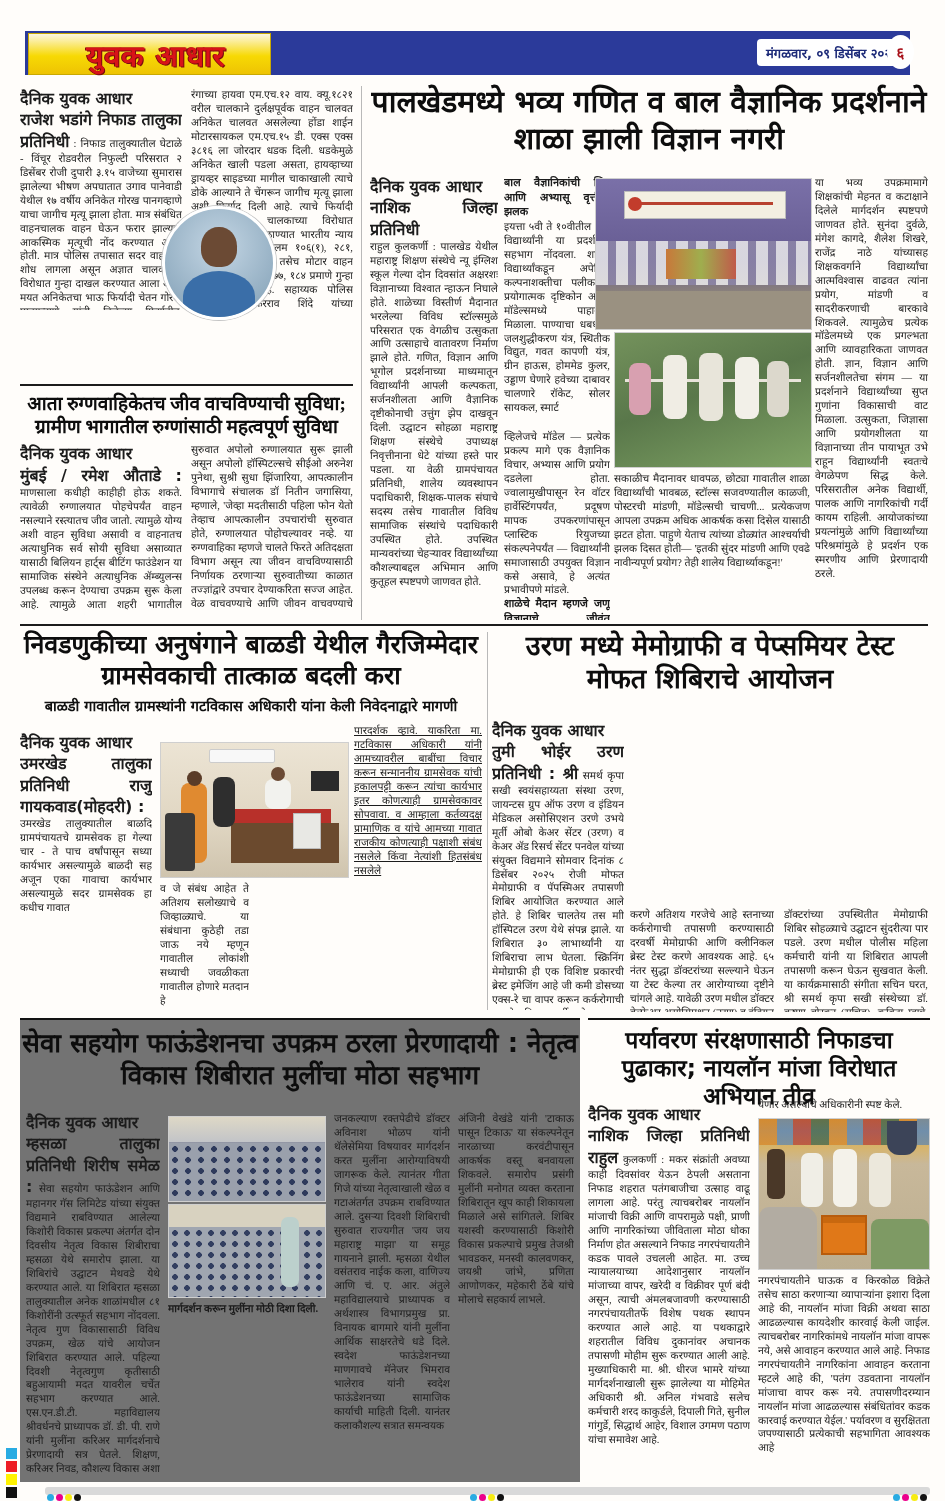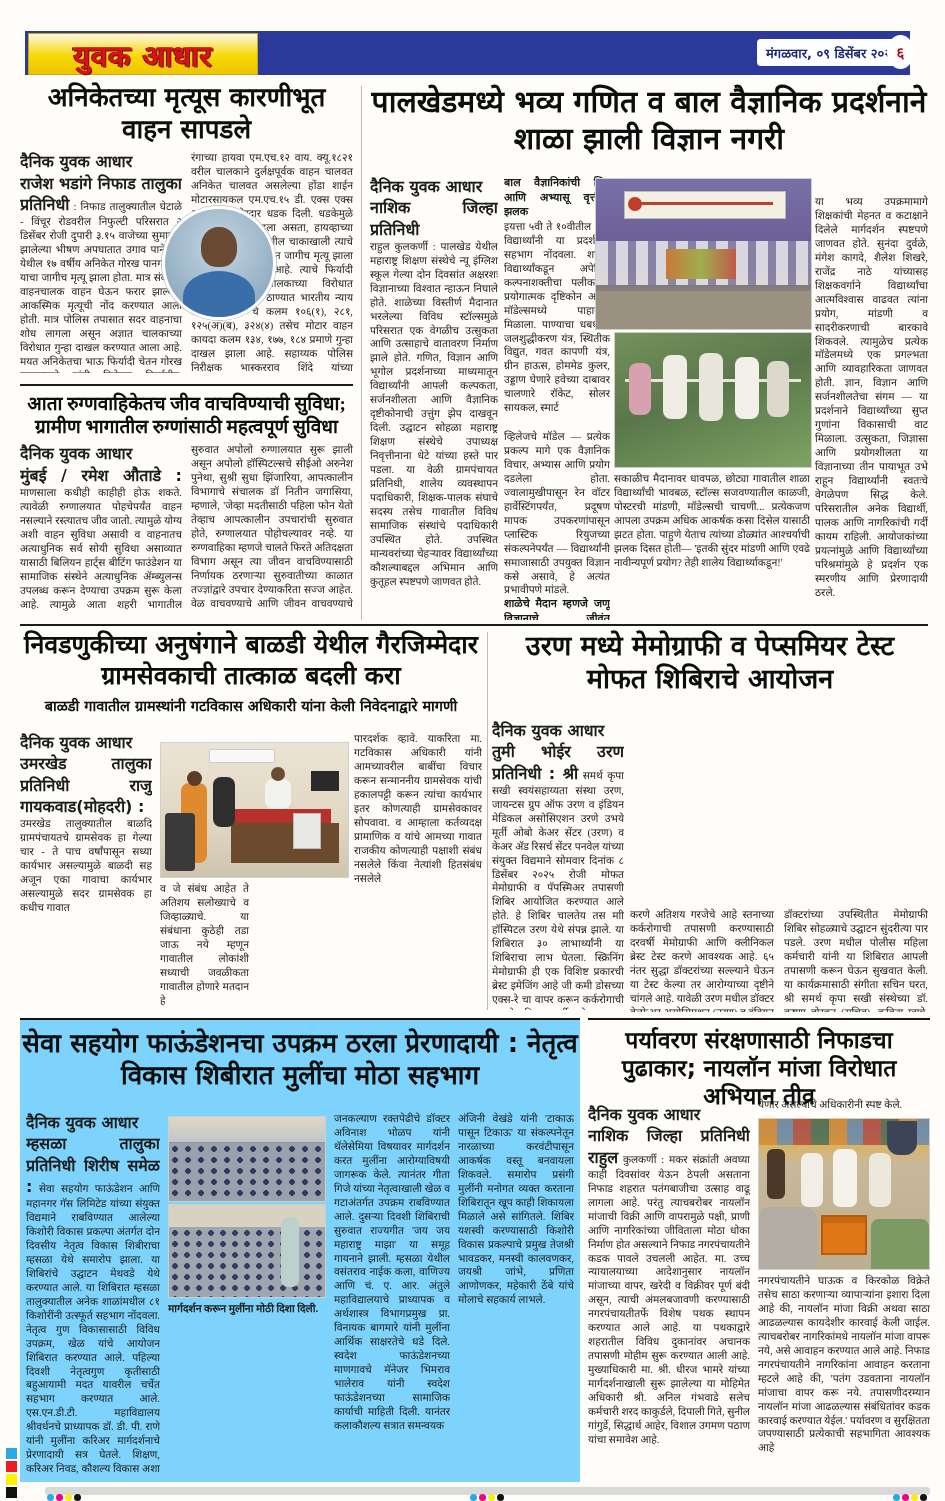--- a/index.html
+++ b/index.html
@@ -2,40 +2,40 @@
 <html><head>
 <meta charset="utf-8">
 <style>
   html,body{margin:0;padding:0;background:#e8e8e8;}
   .page{position:relative;width:945px;height:1501px;background:#fffdfa;margin:0 auto;overflow:hidden;
         font-family:"Liberation Serif","DejaVu Serif",serif;color:#1b1b1b;}
   .abs{position:absolute;}
   
   .mast-bar{background:#2b3a9a;}
   .logo-box{background:linear-gradient(180deg,#fdf7e2 0%,#f7d904 55%,#eec303 100%);
-            display:flex;align-items:center;justify-content:center;border:1px solid #c9a902;}
+            display:flex;align-items:center;justify-content:center;border:1px solid #c9a902;padding-left:13px;}
   .logo-text{font-family:"DejaVu Sans",sans-serif;font-weight:bold;font-size:29px;color:#d81318;
              text-shadow:1px 1px 0 #7a0c0e, -1px 0 0 #7a0c0e;letter-spacing:1px;}
   .date-box{background:#ffffff;border-radius:4px;display:flex;align-items:center;justify-content:center;
             font-family:"DejaVu Sans",sans-serif;font-weight:bold;font-size:13px;color:#1c2a78;}
   .page-circle{background:#ffffff;border-radius:50%;display:flex;align-items:center;justify-content:center;
                font-family:"DejaVu Sans",sans-serif;font-weight:bold;font-size:15px;color:#a8121b;}
   
   .headline{font-family:"DejaVu Sans",sans-serif;font-weight:bold;color:#0d0d0d;text-align:center;line-height:1.22;}
   .subhead{font-family:"DejaVu Sans",sans-serif;font-weight:bold;color:#101010;text-align:center;}
   .body-col{font-size:10.5px;line-height:1.33;text-align:justify;overflow:hidden;color:#1c1c1c;}
   .byline{font-weight:bold;font-family:"DejaVu Sans",sans-serif;font-size:16px;}
   .boldsub{font-weight:bold;font-family:"DejaVu Sans",sans-serif;}
   .caption{font-size:10.5px;font-weight:bold;line-height:1.3;text-align:justify;overflow:hidden;}
   .rule-h{background:#1c1c1c;}
   .rule-v{background:#b9b9b9;width:1px;}
   
   .photo{overflow:hidden;border:1px solid #cfcfcf;}
   .ph-inner{position:absolute;}
-  .green-box{background:#7dd3fc;border-top:2px solid #121212;}
+  .green-box{background:#737373;border-top:2px solid #121212;}
   .reg-bar{background:#d9d9d9;border-radius:3px;}
   .dot{width:7px;height:7px;border-radius:50%;display:inline-block;margin-right:2px;}
   .sq{width:11px;height:11px;margin-bottom:2px;}
 </style>
 </head>
 <body>
 
 <div class="page">
 
   <div class="abs mast-bar" style="left:25px;top:31px;width:885px;height:44px;">
@@ -44,21 +44,20 @@
     </div>
     <div class="abs date-box" style="left:732px;top:8px;width:150px;height:27px;">
       <span>मंगळवार, ०९ डिसेंबर २०२५</span>
     </div>
     <div class="abs page-circle" style="left:862px;top:4px;width:27px;height:34px;">
       <span>६</span>
     </div>
   </div>
 
   <div class="abs" style="left:20px;top:82px;width:333px;height:300px;">
-    <div class="headline" style="font-size:26px;">अनिकेतच्या मृत्यूस कारणीभूत वाहन सापडले</div>
     <div style="display:flex;gap:9px;margin-top:6px;">
       <div class="body-col" style="width:162px;height:222px;">
         <span class="byline">दैनिक युवक आधार</span><br>
         <span class="byline">राजेश भडांगे  निफाड तालुका प्रतिनिधी</span>
         <span>: निफाड तालुक्यातील घेटाळे - विंचूर रोडवरील निफुल्टी परिसरात २ डिसेंबर रोजी दुपारी ३.१५ वाजेच्या सुमारास झालेल्या भीषण अपघातात उगाव पानेवाडी येथील १७ वर्षीय अनिकेत गोरख पानगव्हाणे याचा जागीच मृत्यू झाला होता. मात्र संबंधित वाहनचालक वाहन घेऊन फरार झाल्याने आकस्मिक मृत्यूची नोंद करण्यात आली होती. मात्र पोलिस तपासात सदर वाहनाचा शोध लागला असून अज्ञात चालकाच्या विरोधात गुन्हा दाखल करण्यात आला आहे. मयत अनिकेतचा भाऊ फिर्यादी चेतन गोरख पानगव्हाणे यांनी दिलेल्या फिर्यादीत, समोरून भरधाव वेगात येणाऱ्या टाटा कंपनीच्या पांढऱ्या - ग्रे</span>
       </div>
       <div class="body-col" style="width:162px;height:222px;">
         <span>रंगाच्या हायवा एम.एच.१२ वाय. क्यू.१८२१ वरील चालकाने दुर्लक्षपूर्वक वाहन चालवत अनिकेत चालवत असलेल्या होंडा शाईन मोटारसायकल एम.एच.१५ डी. एक्स एक्स ३८१६ ला जोरदार धडक दिली. धडकेमुळे अनिकेत खाली पडला असता, हायव्हाच्या ड्रायव्हर साइडच्या मागील चाकाखाली त्याचे डोके आल्याने ते चेंगरून जागीच मृत्यू झाला अशी फिर्याद दिली आहे. त्याचे फिर्यादी वरून आरोपी चालकाच्या विरोधात लासलगाव पोलिस ठाण्यात भारतीय न्याय संहिता २०२३ चे कलम १०६(१), २८१, १२५(अ)(ब), ३२४(४) तसेच मोटार वाहन कायदा कलम १३४, १७७, १८४ प्रमाणे गुन्हा दाखल झाला आहे. सहाय्यक पोलिस निरीक्षक भास्करराव शिंदे यांच्या मार्गदर्शनाखाली पीएसआय मोहन पाटील पुढील तपास करीत आहेत.</span>
       </div>
     </div>
@@ -122,21 +121,21 @@
       <div class="ph-inner" style="left:14px;top:30px;width:22px;height:52px;border-radius:8px;background:#d8a0b0;"></div>
       <div class="ph-inner" style="left:48px;top:22px;width:24px;height:64px;border-radius:8px;background:#f0ede4;"></div>
       <div class="ph-inner" style="left:84px;top:20px;width:24px;height:68px;border-radius:8px;background:#e8e5da;"></div>
       <div class="ph-inner" style="left:120px;top:24px;width:24px;height:62px;border-radius:8px;background:#f2f0e8;"></div>
       <div class="ph-inner" style="left:152px;top:28px;width:22px;height:56px;border-radius:8px;background:#dcd8cc;"></div>
     </div>
     <div class="abs body-col" style="left:244px;top:388px;width:196px;height:148px;">
       <span>सकाळीच मैदानावर धावपळ, छोट्या गावातील शाळा विद्यार्थ्यांची भावबळ, स्टॉल्स सजवण्यातील काळजी, पोस्टरची मांडणी, मॉडेल्सची चाचणी... प्रत्येकजण आपला उपक्रम अधिक आकर्षक कसा दिसेल यासाठी झटत होता. पाहुणे येताच त्यांच्या डोळ्यांत आश्चर्याची झलक दिसत होती— 'इतकी सुंदर मांडणी आणि एवढे नावीन्यपूर्ण प्रयोग? तेही शालेय विद्यार्थ्याकडून!'</span>
     </div>
 
-    <div class="abs body-col" style="left:445px;top:92px;width:113px;height:444px;margin-top:19px;">
+    <div class="abs body-col" style="left:445px;top:92px;width:113px;height:444px;">
       <span>या भव्य उपक्रमामागे शिक्षकांची मेहनत व कटाक्षाने दिलेले मार्गदर्शन स्पष्टपणे जाणवत होते. सुनंदा दुर्वळे, मंगेश कागदे, शैलेश शिखरे, राजेंद्र नाठे यांच्यासह शिक्षकवर्गाने विद्यार्थ्यांचा आत्मविश्वास वाढवत त्यांना प्रयोग, मांडणी व सादरीकरणाची बारकावे शिकवले. त्यामुळेच प्रत्येक मॉडेलमध्ये एक प्रगल्भता आणि व्यावहारिकता जाणवत होती. ज्ञान, विज्ञान आणि सर्जनशीलतेचा संगम — या प्रदर्शनाने विद्यार्थ्यांच्या सुप्त गुणांना विकासाची वाट मिळाला. उत्सुकता, जिज्ञासा आणि प्रयोगशीलता या विज्ञानाच्या तीन पायाभूत उभे राहून विद्यार्थ्यांनी स्वतःचे वेगळेपण सिद्ध केले. परिसरातील अनेक विद्यार्थी, पालक आणि नागरिकांची गर्दी कायम राहिली. आयोजकांच्या प्रयत्नांमुळे आणि विद्यार्थ्यांच्या परिश्रमांमुळे हे प्रदर्शन एक स्मरणीय आणि प्रेरणादायी ठरले.</span>
     </div>
   </div>
 
   <div class="abs rule-h" style="left:20px;top:624px;width:908px;height:2px;"></div>
 
   <div class="abs" style="left:20px;top:630px;width:462px;height:382px;">
     <div class="headline" style="font-size:25px;">निवडणुकीच्या अनुषंगाने बाळडी येथील गैरजिम्मेदार ग्रामसेवकाची तात्काळ बदली करा</div>
     <div class="subhead" style="font-size:14.5px;margin-top:4px;">बाळडी गावातील ग्रामस्थांनी गटविकास अधिकारी यांना केली निवेदनाद्वारे मागणी</div>
 
@@ -156,21 +155,21 @@
       <div class="ph-inner" style="left:52px;top:34px;width:22px;height:50px;border-radius:8px;background:#2e2e2e;"></div>
       <div class="ph-inner" style="left:104px;top:36px;width:26px;height:30px;border-radius:8px;background:#f2f2ee;"></div>
       <div class="ph-inner" style="left:110px;top:24px;width:14px;height:14px;border-radius:50%;background:#6b4a34;"></div>
       <div class="ph-inner" style="left:132px;top:70px;width:26px;height:34px;background:#e8e8e4;border:1px solid #bbb;"></div>
       <div class="ph-inner" style="left:4px;top:70px;width:30px;height:58px;background:#3a3a3a;border-radius:4px;"></div>
     </div>
     <div class="abs" style="left:140px;top:252px;width:187px;height:126px;display:flex;gap:8px;">
       <div class="body-col" style="width:89px;height:126px;"><span>व जे संबंध आहेत ते अतिशय सलोख्याचे व जिव्हाळ्याचे. या संबंधाना कुठेही तडा जाऊ नये म्हणून गावातील लोकांशी सध्याची जवळीकता गावातील होणारे मतदान हे</span></div>
     </div>
 
-    <div class="abs body-col" style="left:334px;top:102px;width:128px;height:276px;">
+    <div class="abs body-col" style="left:334px;top:94px;width:128px;height:276px;text-decoration:underline;">
       <span>पारदर्शक व्हावे. याकरिता मा. गटविकास अधिकारी यांनी आमच्यावरील बाबींचा विचार करून सन्माननीय ग्रामसेवक यांची हकालपट्टी करून त्यांचा कार्यभार इतर कोणत्याही ग्रामसेवकावर सोपवावा. व आम्हाला कर्तव्यदक्ष प्रामाणिक व यांचे आमच्या गावात राजकीय कोणत्याही पक्षाशी संबंध नसलेले किंवा नेत्यांशी हितसंबंध नसलेले</span>
     </div>
   </div>
 
   <div class="abs rule-v" style="left:487px;top:632px;height:378px;"></div>
 
   <div class="abs" style="left:492px;top:630px;width:436px;height:382px;">
     <div class="headline" style="font-size:27px;">उरण मध्ये मेमोग्राफी व पेप्समियर टेस्ट मोफत शिबिराचे आयोजन</div>
 
     <div class="abs body-col" style="left:0;top:90px;width:132px;height:290px;">

